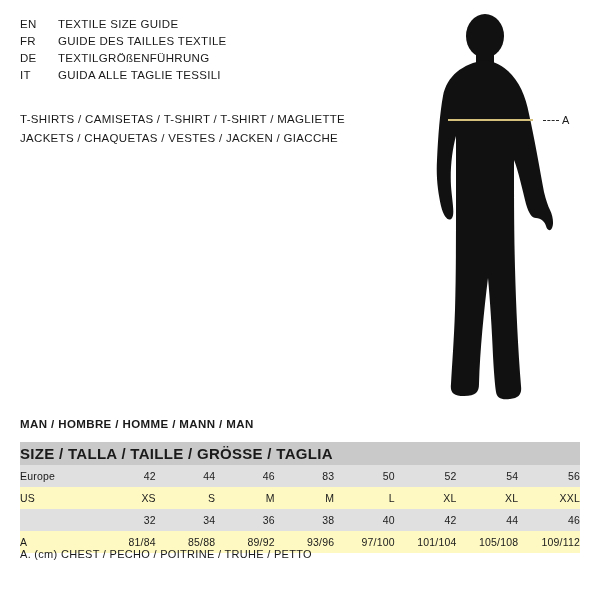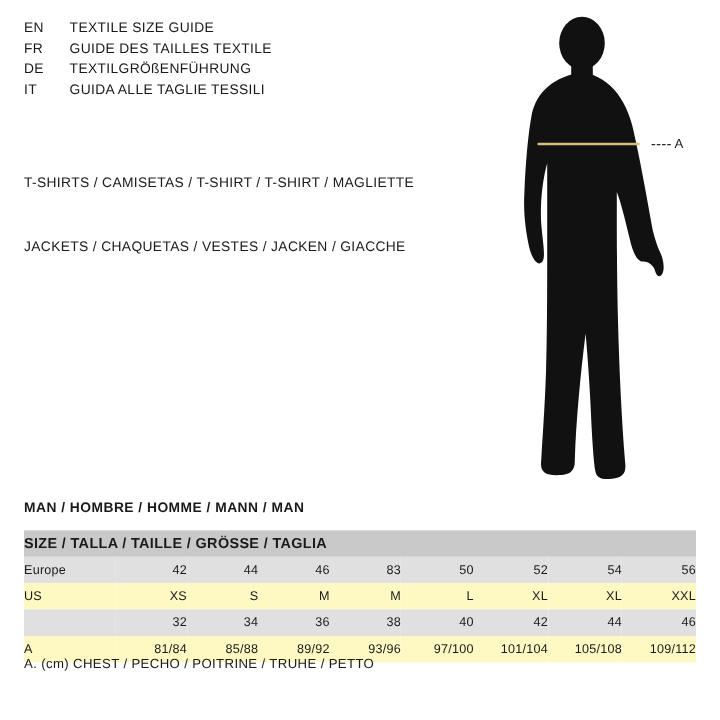--- a/index.html
+++ b/index.html
@@ -47,21 +47,20 @@
     position: absolute;
     left: 20px;
     top: 110px;
     width: 380px;
   }
   .cat-line {
     font-size: 11.5px;
     line-height: 19px;
     letter-spacing: 0.3px;
     white-space: nowrap;
-    margin-top: 34px;
   }
 
   
   .figure-wrap {
     position: absolute;
     left: 400px;
     top: 10px;
     width: 200px;
     height: 400px;
   }
@@ -103,21 +102,21 @@
   table.size-table td {
     padding: 3px 0 3px 0;
     height: 16px;
     vertical-align: middle;
   }
   tr.header-row {
     background: #c9c9c9;
   }
   tr.header-row td {
     font-weight: bold;
-    font-size: 12px;
+    font-size: 15px;
     letter-spacing: 0.3px;
   }
   tr.shaded {
     background: #e0e0e0;
   }
   tr.plain {
     background: #fef9c3;
   }
   td.label-col {
     width: 86px;

